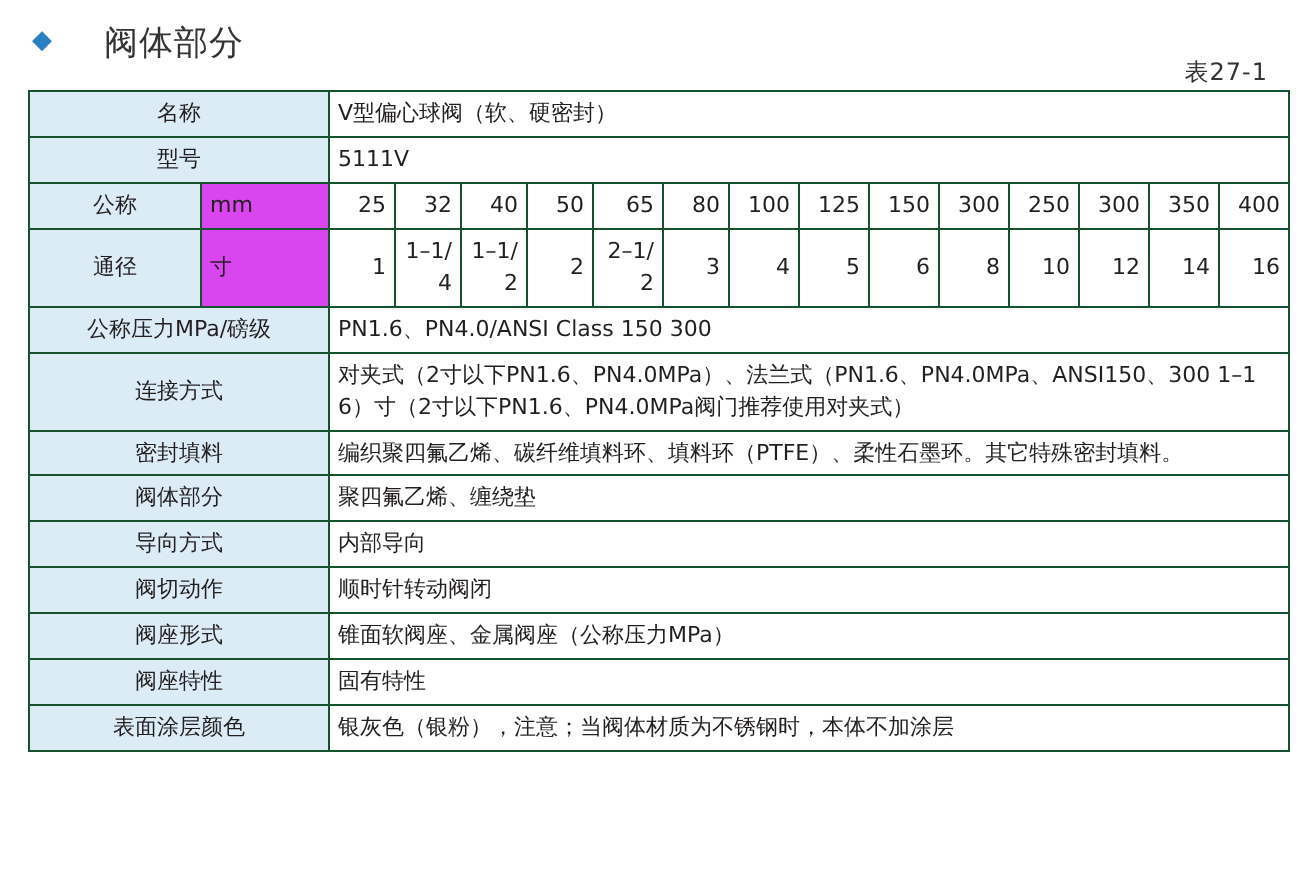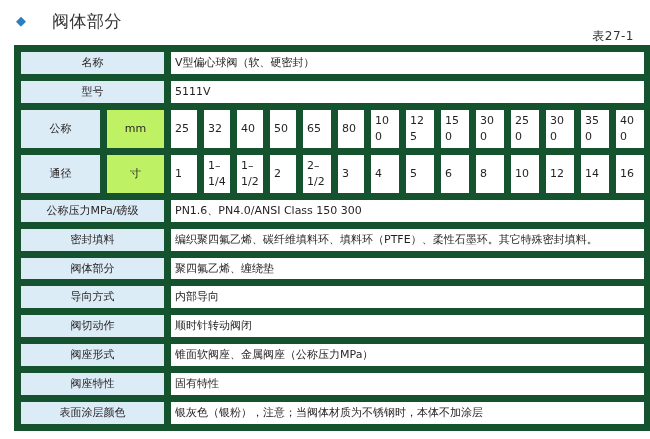--- a/index.html
+++ b/index.html
@@ -54,46 +54,45 @@
     color: #333333;
     letter-spacing: 0.5px;
   }
   table.spec {
     border-collapse: collapse;
     width: 622px;
     margin-top: 12px;
     table-layout: fixed;
   }
   table.spec td {
-    border: 7px solid #14532d;
+    border: 1px solid #14532d;
     padding: 3px 4px;
     font-size: 11px;
     line-height: 1.45;
     color: #231f20;
     vertical-align: middle;
     word-break: break-all;
   }
   td.lbl {
     background: #dcecf7;
     text-align: center;
     white-space: nowrap;
   }
   td.lbl2 {
-    background: #bef264;
-    text-align: center;
+    background: #d946ef;
     white-space: nowrap;
   }
   td.val {
     background: #ffffff;
     text-align: left;
     padding-left: 7px;
   }
   td.num {
     background: #ffffff;
-    text-align: left;
+    text-align: right;
     padding-left: 0;
     padding-right: 0;
   }
   .tall {
     line-height: 1.6;
   }
 </style>
 </head>
 <body>
 
@@ -173,20 +172,24 @@
       <td class="num">12</td>
       <td class="num">14</td>
       <td class="num">16</td>
     </tr>
 
     <tr>
       <td class="lbl" colspan="2">公称压力MPa/磅级</td>
       <td class="val" colspan="14">PN1.6、PN4.0/ANSI Class 150 300</td>
     </tr>
 
+    <tr>
+      <td class="lbl" colspan="2">连接方式</td>
+      <td class="val tall" colspan="14">对夹式（2寸以下PN1.6、PN4.0MPa）、法兰式（PN1.6、PN4.0MPa、ANSI150、300 1–16）寸（2寸以下PN1.6、PN4.0MPa阀门推荐使用对夹式）</td>
+    </tr>
 
 
 
     <tr>
       <td class="lbl" colspan="2">密封填料</td>
       <td class="val" colspan="14">编织聚四氟乙烯、碳纤维填料环、填料环（PTFE）、柔性石墨环。其它特殊密封填料。</td>
     </tr>
 
     <tr>
       <td class="lbl" colspan="2">阀体部分</td>

